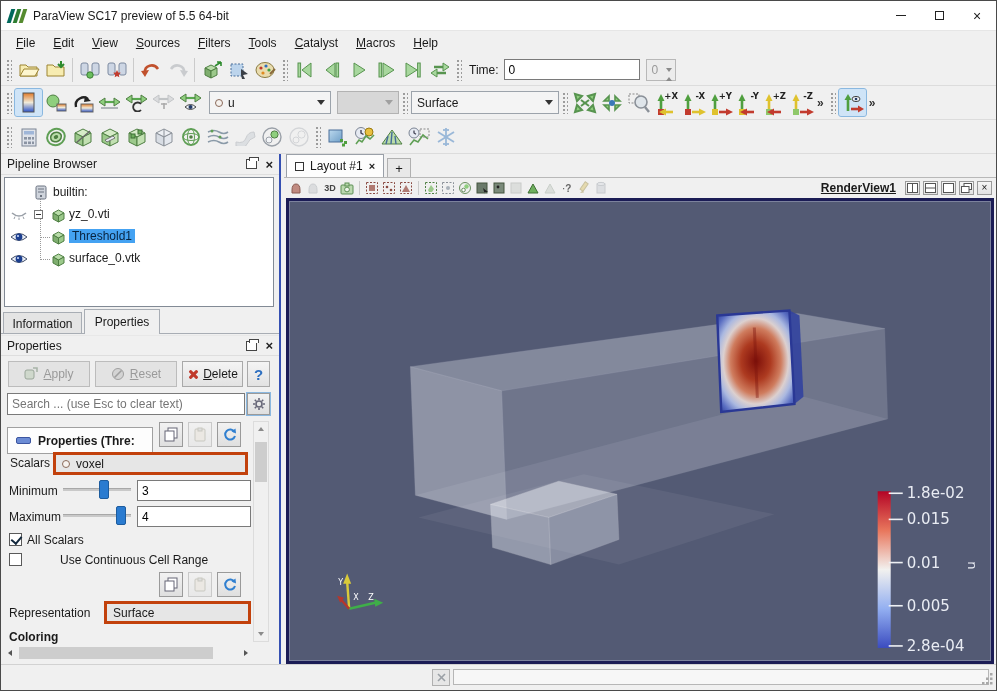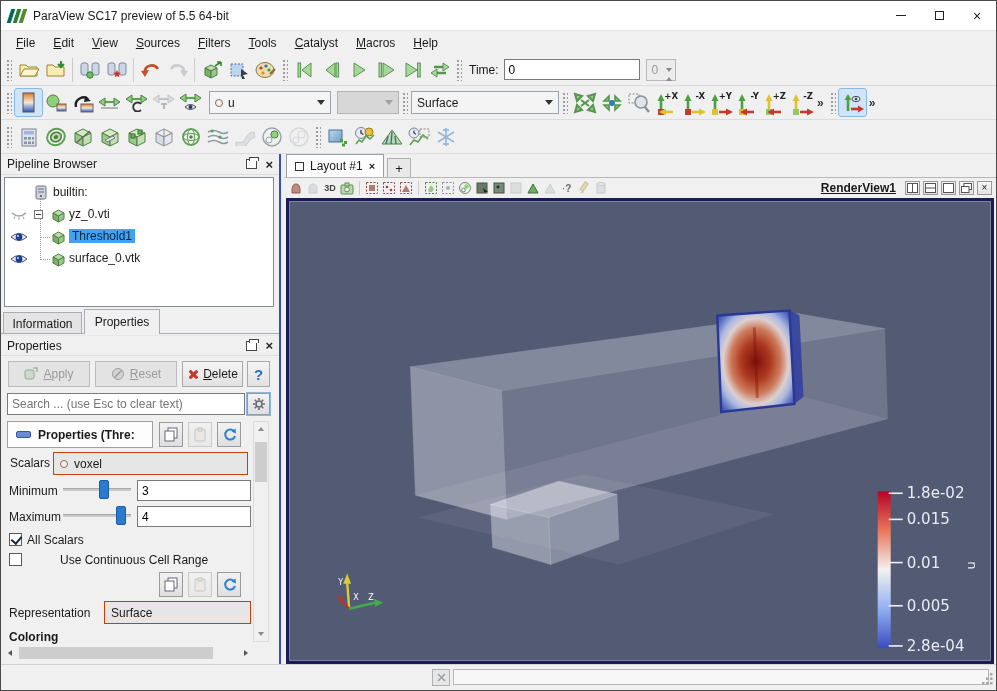--- a/index.html
+++ b/index.html
@@ -67,21 +67,21 @@
   .pbtn.disb{background:#e3e3e3;color:#9a9a9a;border-color:#bcbcbc;}
   .pbtn .lab{display:inline-block;}
   .pbtn .lab::first-letter{text-decoration:underline;}
   .redx{position:relative;width:11px;height:11px;}
   .redx::before,.redx::after{content:"";position:absolute;left:5px;top:0;width:3px;height:11px;background:#c0392b;border-radius:1px;}
   .redx::before{transform:rotate(45deg);}.redx::after{transform:rotate(-45deg);}
   .qmark{color:#2d6fc0;font-weight:bold;font-size:15px;}
   .secthdr{position:absolute;left:6px;width:146px;height:27px;border:1px solid #a0a0a0;background:#fdfdfd;display:flex;align-items:center;gap:7px;padding-left:8px;font-weight:bold;font-size:12px;white-space:nowrap;overflow:hidden;}
   .bluebar{width:15px;height:7px;background:#6b8bd4;border:1px solid #3c55a0;border-radius:2px;flex:0 0 auto;}
   .sqbtn{position:absolute;width:24px;height:25px;border:1px solid #9a9a9a;background:linear-gradient(#f2f2f2,#dfdfdf);display:flex;align-items:center;justify-content:center;}
-  .flatcombo{position:absolute;height:23px;background:#e6e6e6;border:1px solid #c2410c;display:flex;align-items:center;gap:6px;padding:0 6px;}
+  .flatcombo{position:absolute;height:23px;background:#e6e6e6;border:3px solid #c2410c;display:flex;align-items:center;gap:6px;padding:0 6px;}
   .slider{position:absolute;height:19px;}
   .groove{position:absolute;left:0;right:0;top:8px;height:3px;background:#c9c9c9;border-top:1px solid #a8a8a8;}
   .shandle{position:absolute;top:0;width:10px;height:19px;background:#2a7bd0;border:1px solid #1d5c9e;border-radius:2px;}
   .cb{position:absolute;width:13px;height:13px;border:1px solid #595959;background:#fff;}
   .cb.checked::after{content:"";position:absolute;left:3px;top:0px;width:5px;height:8px;border:solid #13283d;border-width:0 2px 2px 0;transform:rotate(40deg);}
   .plabel{position:absolute;font-size:12px;white-space:nowrap;}
   .bold{font-weight:bold;}
   
   .vscroll{position:absolute;left:252px;top:267px;width:16px;height:221px;background:#f0f0f0;border:1px solid #dcdcdc;}
   .vsa{position:absolute;left:0;width:14px;height:14px;display:flex;align-items:center;justify-content:center;}
@@ -702,21 +702,21 @@
               <line x1="1" y1="7" x2="3" y2="7"></line>
               <line x1="11" y1="7" x2="13" y2="7"></line>
               <line x1="2.8" y1="2.8" x2="4.2" y2="4.2"></line>
               <line x1="9.8" y1="9.8" x2="11.2" y2="11.2"></line>
               <line x1="2.8" y1="11.2" x2="4.2" y2="9.8"></line>
               <line x1="9.8" y1="4.2" x2="11.2" y2="2.8"></line>
             </g>
           </svg>
         </span>
 
-      <span class="secthdr" style="top:267px;">
+      <span class="secthdr" style="top:273px;">
           <span class="bluebar"></span>
           <span>Properties (Thre:</span>
         </span>
       <span class="sqbtn" style="left:158px;top:268px;">
           <svg width="14" height="15">
             <rect x="4" y="1" width="9" height="10" fill="#fff" stroke="#667"></rect>
             <rect x="1" y="4" width="9" height="10" fill="#fff" stroke="#667"></rect>
           </svg>
         </span>
       <span class="sqbtn dis" style="left:187px;top:268px;">

